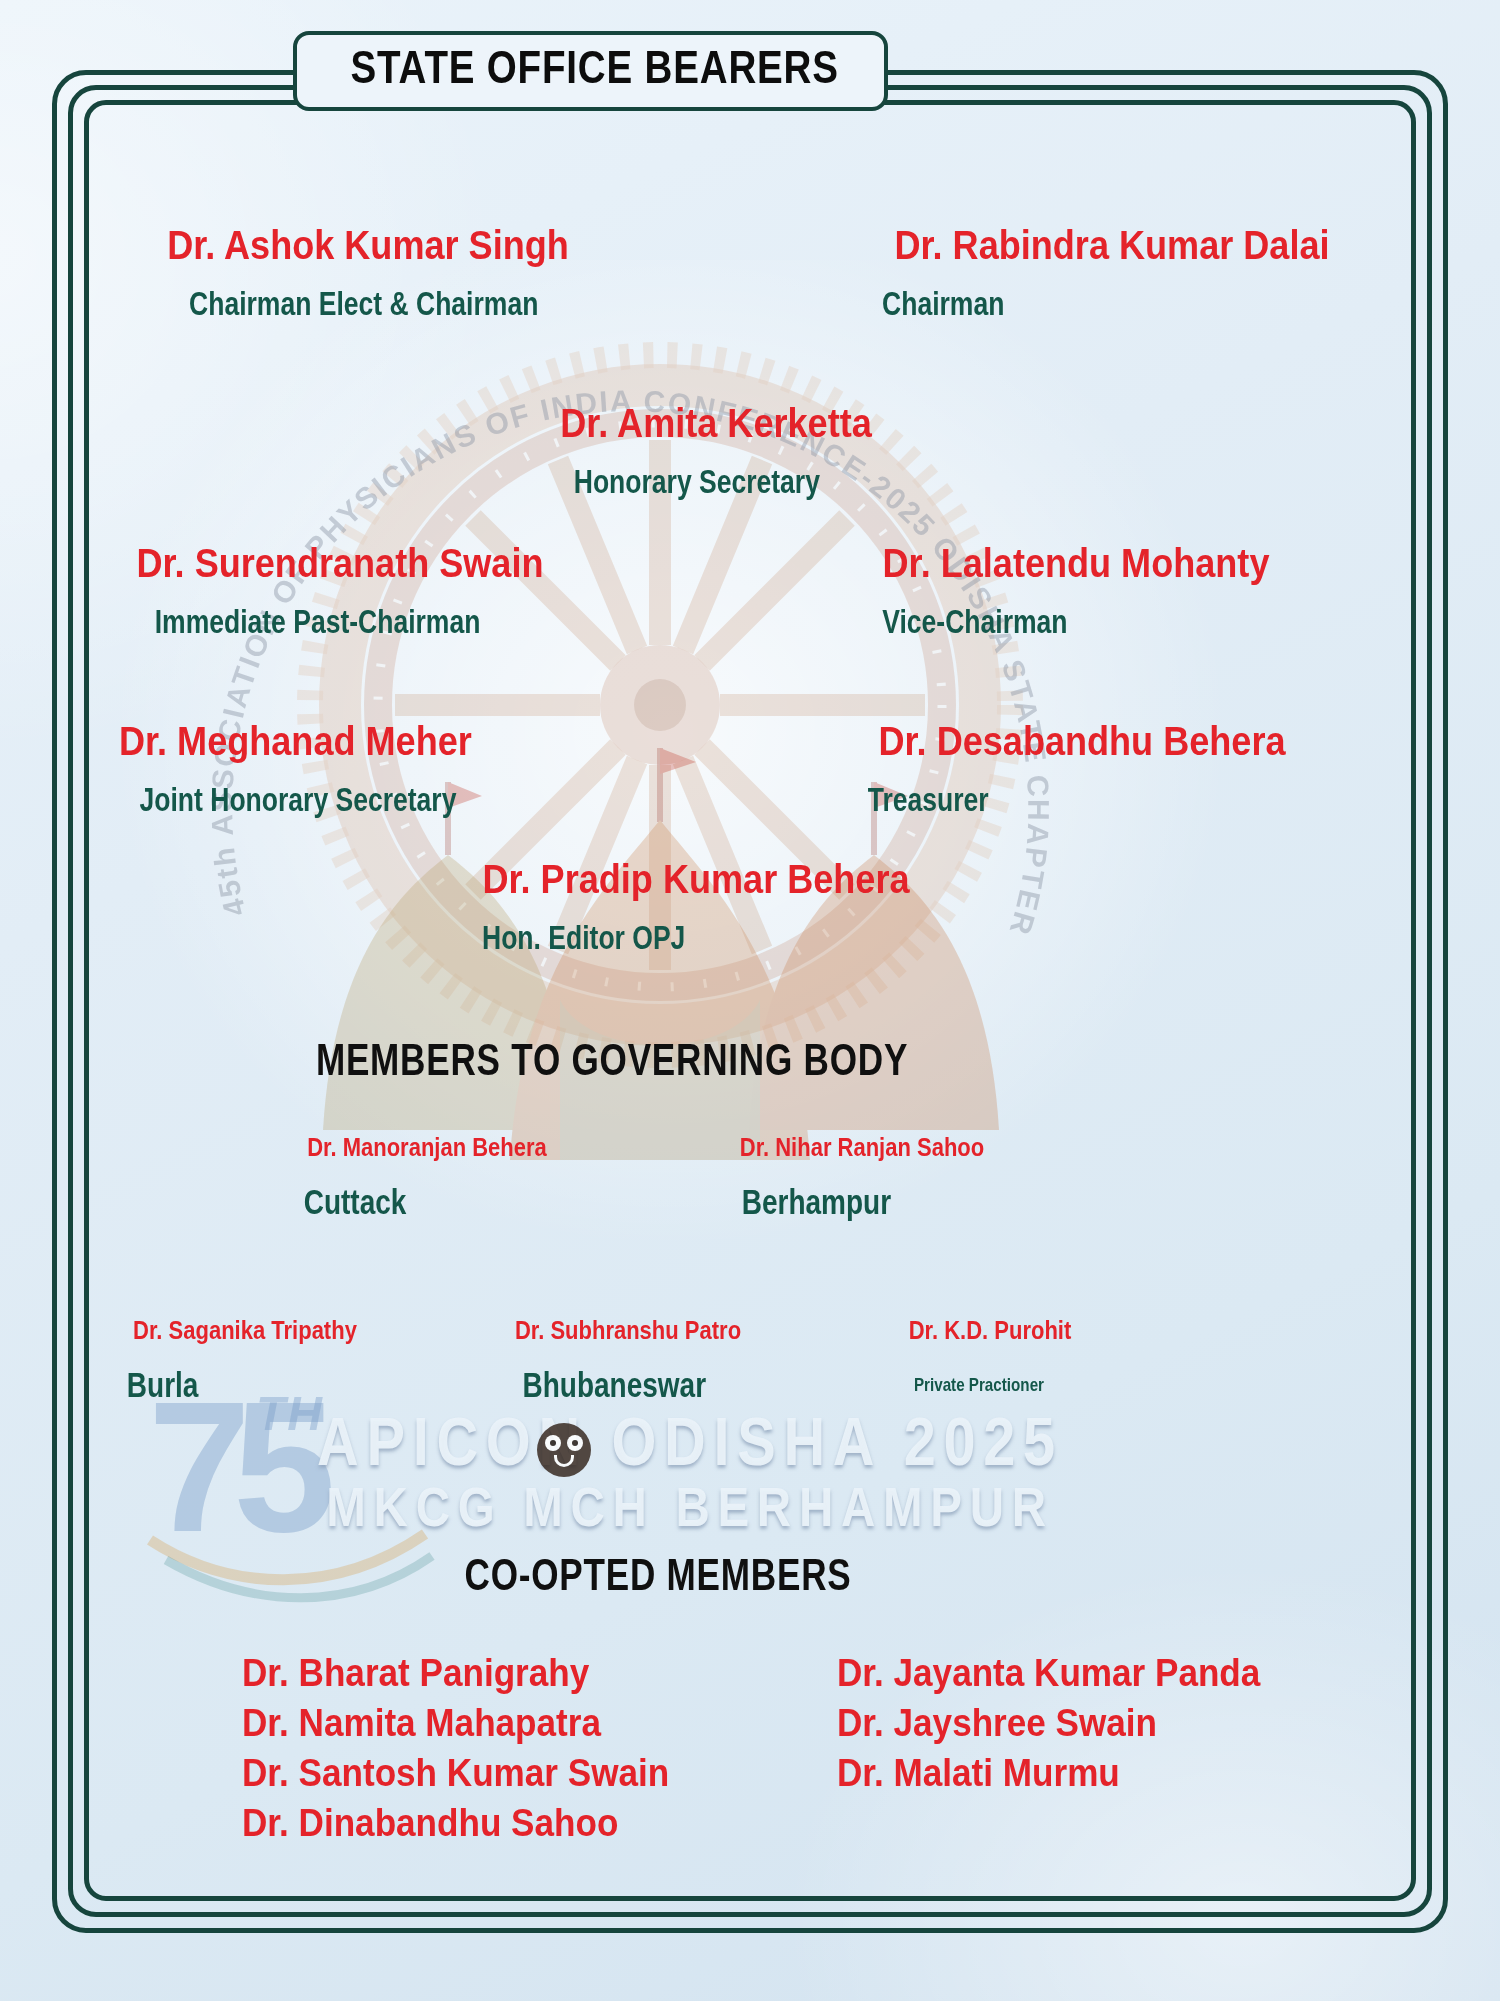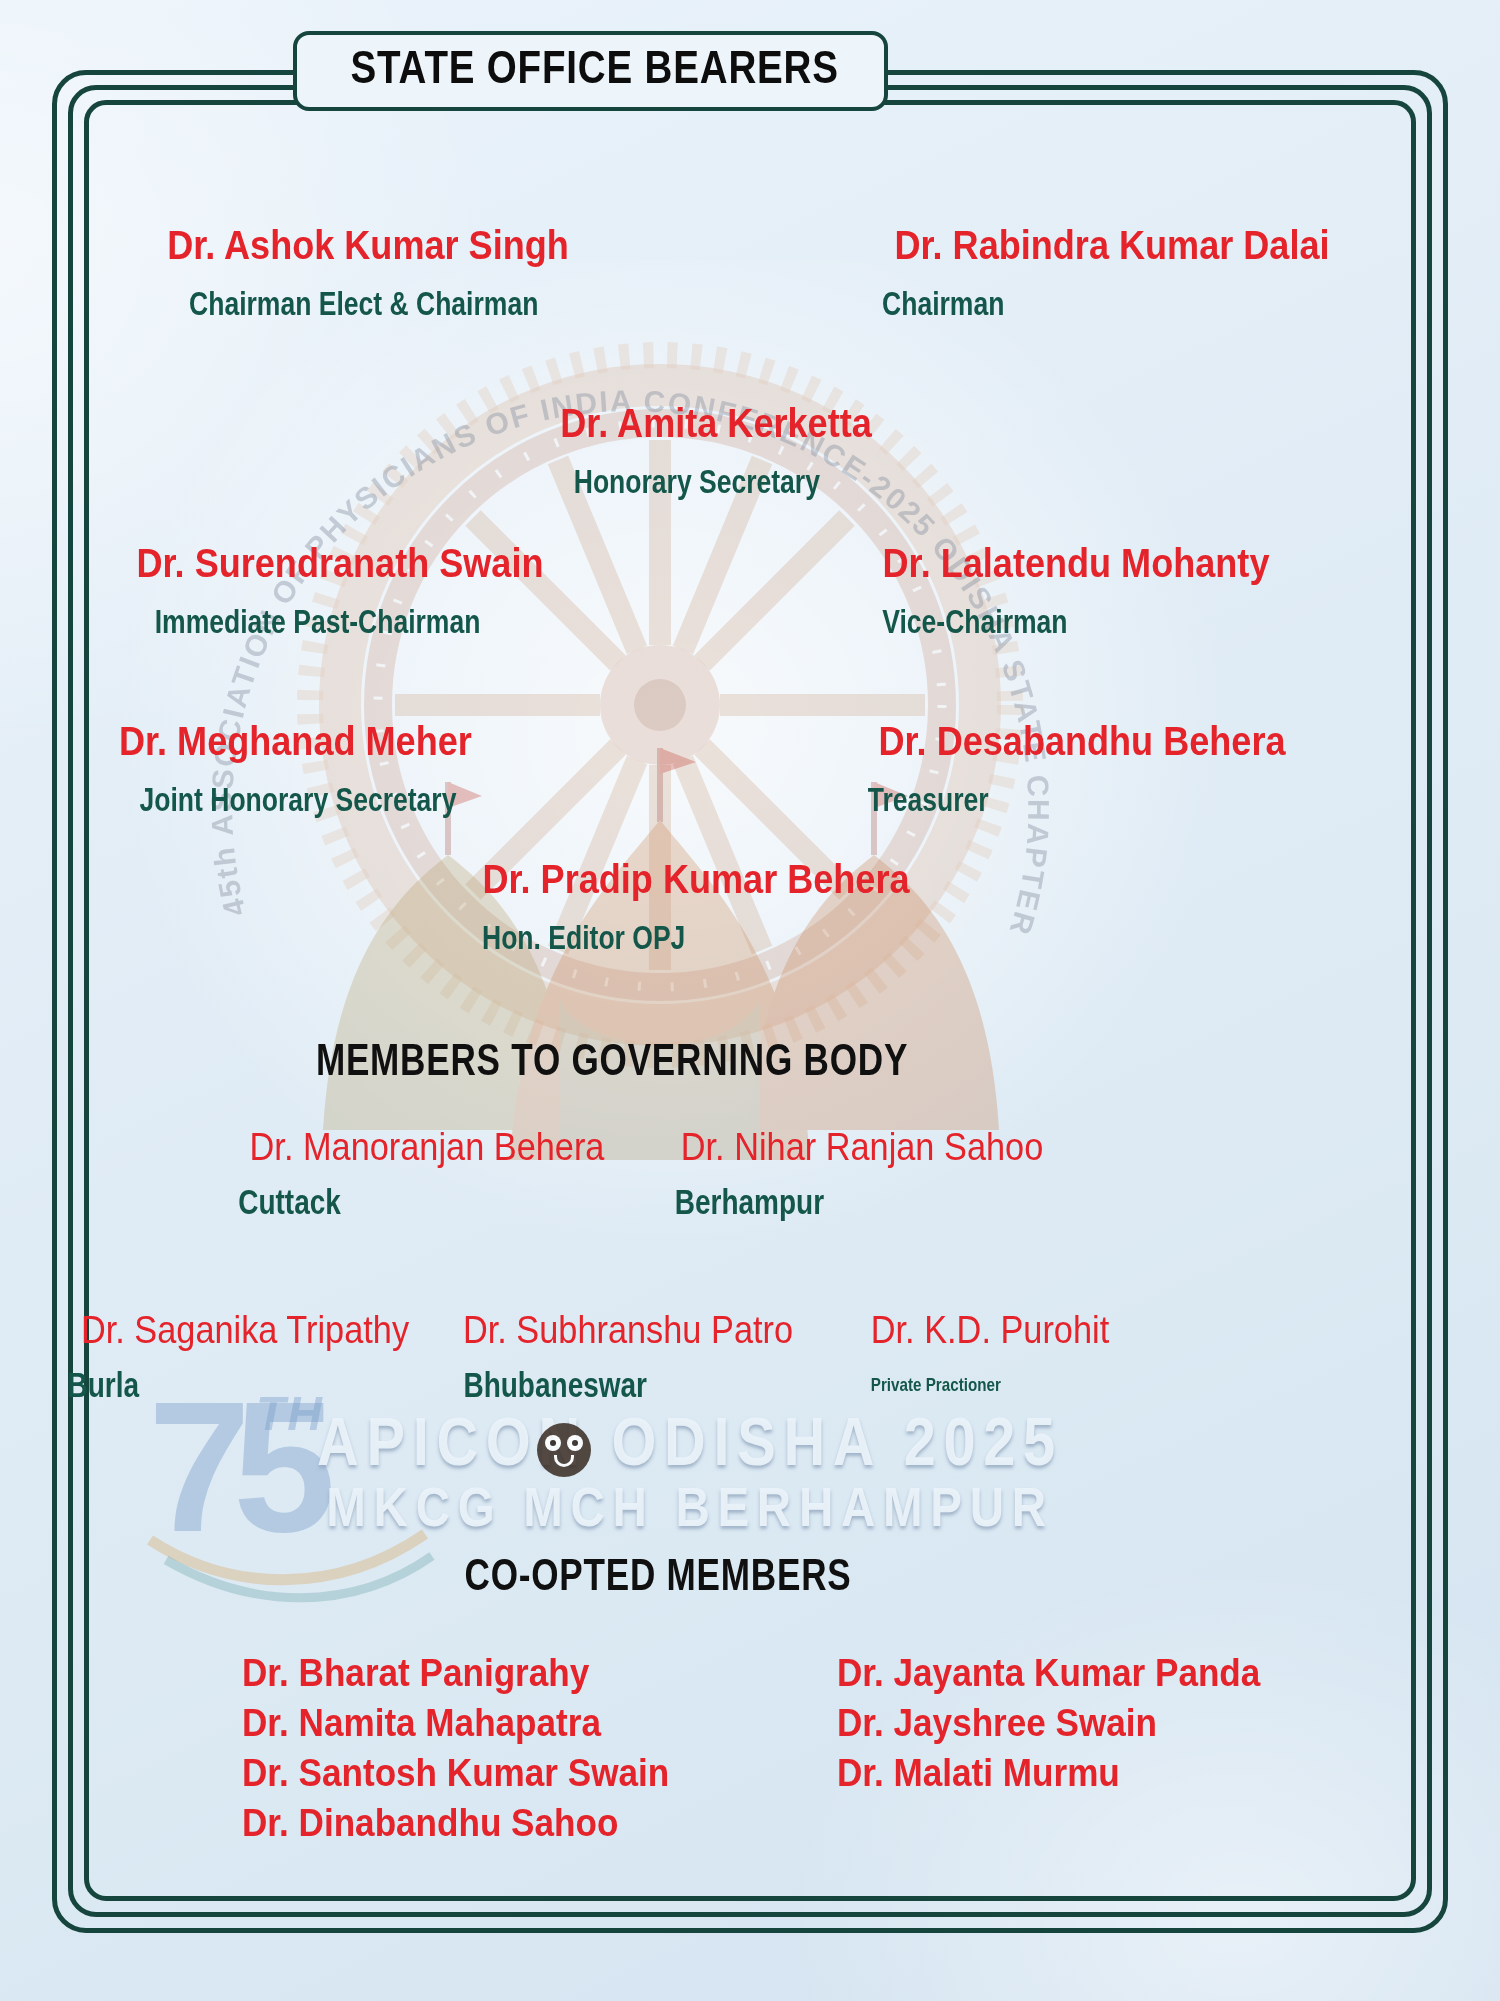--- a/index.html
+++ b/index.html
@@ -24,21 +24,21 @@
   .banner-text{display:inline-block;line-height:64px;font-size:47px;font-weight:bold;color:#0d0d0d;
     transform:scaleX(.82);letter-spacing:1px;}
   
   .member{position:absolute;text-align:left;white-space:nowrap;transform:translateX(-50%);}
   .mname{font-size:41px;font-weight:bold;color:#e4232a;line-height:46px;}
   .mname>span{display:inline-block;transform:scaleX(.88);}
   .mrole{font-size:34px;font-weight:bold;color:#14574a;line-height:42px;margin-top:14px;}
   .mrole>span{display:inline-block;transform:scaleX(.78);}
   .mrole2{font-size:34px;font-weight:bold;color:#14574a;line-height:42px;margin-top:0;}
   .mrole2>span{display:inline-block;transform:scaleX(.78);}
-  .gname{font-size:39px;font-weight:normal;color:#e4232a;line-height:44px;}
+  .gname{font-size:25px;font-weight:bold;color:#e4232a;line-height:44px;}
   .gname>span{display:inline-block;transform:scaleX(.88);}
   .gplace{font-size:35px;font-weight:bold;color:#14574a;line-height:42px;margin-top:12px;}
   .gplace>span{display:inline-block;transform:scaleX(.8);}
   .gplace.small{font-size:19px;}
   .section-heading{position:absolute;transform:translateX(-50%);white-space:nowrap;
     font-size:45px;font-weight:bold;color:#101010;line-height:50px;}
   .section-heading>span{display:inline-block;transform:scaleX(.78);letter-spacing:1px;}
   .co-col{position:absolute;white-space:nowrap;}
   .co-name{font-size:39px;font-weight:bold;color:#e4232a;line-height:50px;height:50px;}
   .co-name>span{display:inline-block;transform:scaleX(.9);transform-origin:left center;}

